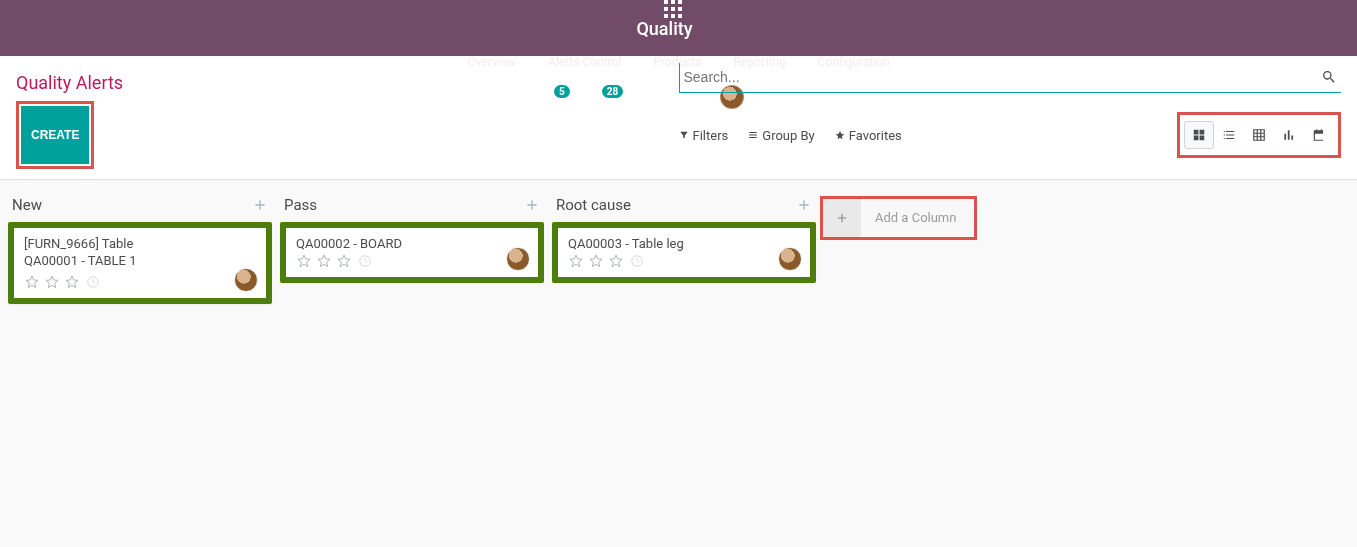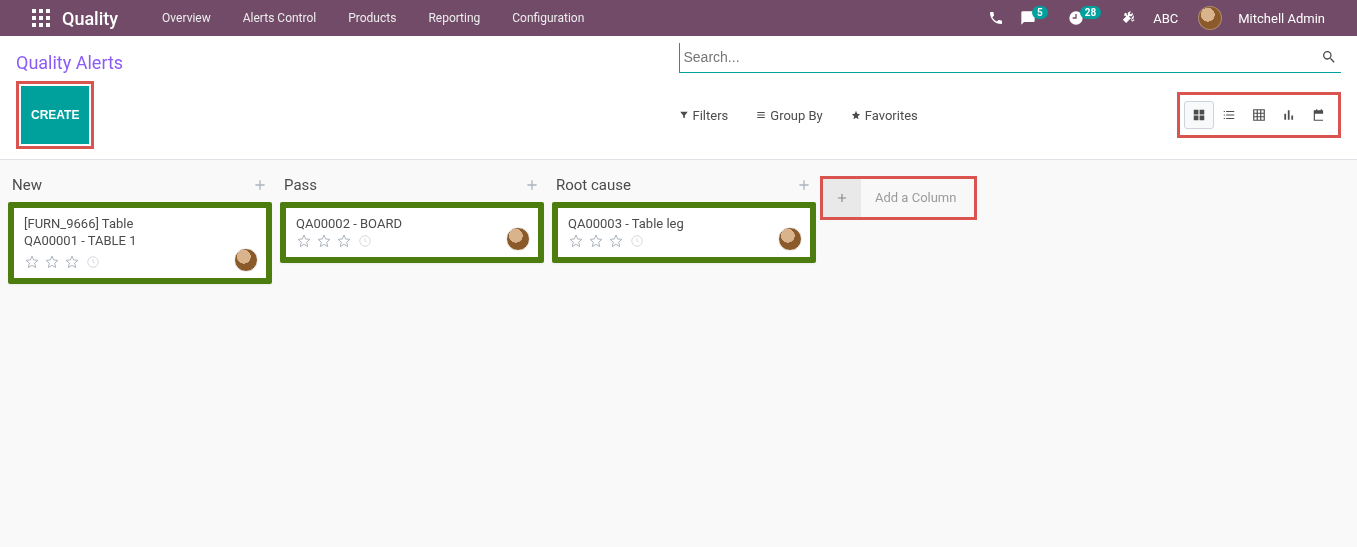--- a/index.html
+++ b/index.html
@@ -1,44 +1,44 @@
 <!DOCTYPE html>
 <html><head>
 <meta charset="utf-8">
 <style>
 * { box-sizing: border-box; margin: 0; padding: 0; }
 body { font-family: -apple-system, BlinkMacSystemFont, "Segoe UI", Roboto, sans-serif; font-size: 13px; color: #4c4c4c; background: #f9f9f9; width: 1357px; height: 547px; overflow: hidden; }
 
 
-.topnav { background: #714B67; height: 36px; display: flex; align-items: center; padding: 0 32px; color: #fff; }
+.topnav { background: #714B67; height: 56px; display: flex; align-items: center; padding: 0 16px; color: #fff; flex-direction: column; }
 .app-icon { width: 18px; height: 18px; display: grid; grid-template-columns: repeat(3,4px); grid-template-rows: repeat(3,4px); gap: 3px; margin-right: 12px; cursor: pointer; }
 .app-icon span { background: #fff; }
 .brand { font-size: 18px; font-weight: 500; margin-right: 28px; }
 .menu { display: flex; gap: 0; }
 .menu .mi { padding: 0 16px; line-height: 46px; font-size: 12px; cursor: pointer; color: #eee; }
 .spacer { flex: 1; }
 .right-icons { display: flex; align-items: center; gap: 16px; }
 .ico { width: 16px; height: 16px; fill: #fff; cursor: pointer; }
 .badge-wrap { position: relative; display: flex; align-items: center; cursor: pointer; }
 .badge { background: #00A09D; color: #fff; font-size: 10px; font-weight: bold; border-radius: 9px; padding: 1px 5px; position: relative; top: -6px; left: -4px; }
 .userlabel { font-size: 13px; cursor: pointer; }
 .avatar { width: 24px; height: 24px; border-radius: 50%; background: radial-gradient(circle at 40% 35%, #d9b38c 0 35%, #8b5a2b 36% 100%); margin-left: 4px; cursor: pointer; border:1px solid rgba(255,255,255,.3); }
 
 
 .cp { background: #fff; border-bottom: 1px solid #dee2e6; padding: 6px 16px 10px; }
 .cp-row { display: flex; align-items: center; }
-.breadcrumb { font-size: 18px; color: #8b5cf6; flex: 0 0 50%; padding-top: 10px;}
+.breadcrumb { font-size: 18px; color: #be185d; flex: 0 0 50%; padding-top: 10px;}
 .searchwrap { flex: 1; display: flex; align-items: center; border-bottom: 1px solid #00A09D; border-left: 1px solid #00A09D; height: 30px; padding: 0 4px; }
 .searchwrap input { border: none; outline: none; flex: 1; font-size: 14px; color: #be185d; background: transparent; }
 .searchwrap .sglass { width: 16px; height: 16px; fill: #4c4c4c; cursor: pointer; }
 
 .cp-row2 { display: flex; align-items: center; margin-top: 8px; }
 .create-highlight { border: 3px solid #d9534f; padding: 2px; display: inline-block; }
 .btn-create { background: #00A09D; color: #fff; border: none; padding: 22px 10px; font-size: 12px; font-weight: bold; cursor: pointer; }
-.searchopts { display: flex; gap: 28px; margin-left: auto; flex: 0 0 50%; padding-left: 0; align-items: center;}
+.searchopts { display: flex; gap: 20px; margin-left: auto; flex: 0 0 50%; padding-left: 0; align-items: center;}
 .sopt { display: flex; align-items: center; gap: 4px; cursor: pointer; color: #4c4c4c; font-size: 13px; }
 .sopt svg { width: 10px; height: 10px; fill: #4c4c4c; }
 .view-switch-highlight { border: 3px solid #d9534f; padding: 6px 4px; margin-left: auto; display:flex; align-items:center;}
 .view-switch { display: flex; gap: 0; }
 .vbtn { width: 30px; height: 28px; display: flex; align-items: center; justify-content: center; cursor: pointer; border: 1px solid transparent; }
 .vbtn.active { border: 1px solid #ced4da; background: #f8f9fa; border-radius: 3px; }
 .vbtn svg { width: 14px; height: 14px; fill: #4c4c4c; }
 
 
 .kanban { display: flex; padding: 8px 4px; gap: 0; }

